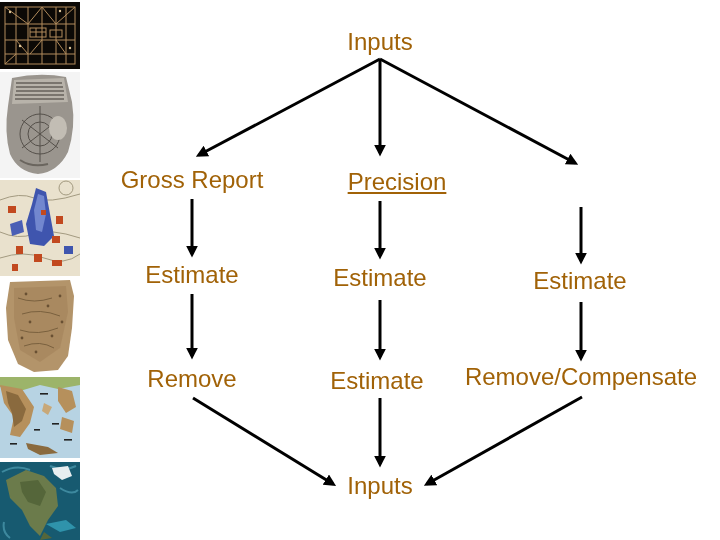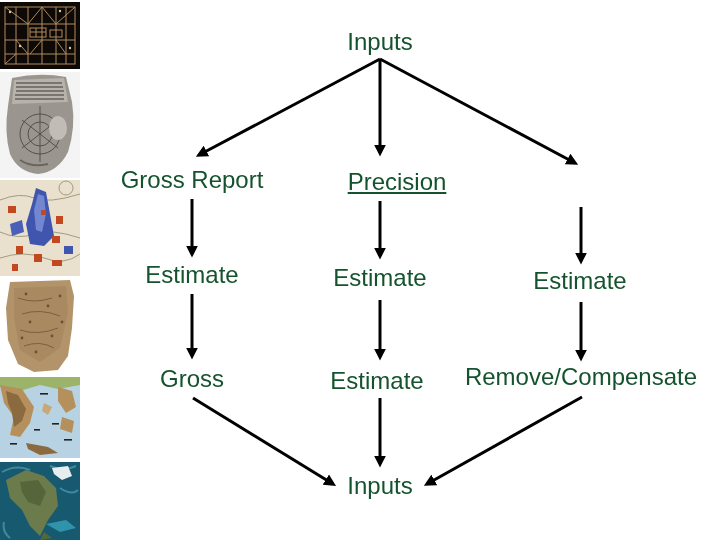--- a/index.html
+++ b/index.html
@@ -24,21 +24,21 @@
   .t6 { top: 462px; height: 78px;  }
 
   
   .diagram-svg { position: absolute; left: 0; top: 0; width: 720px; height: 540px; }
   .arrow { stroke: #000000; stroke-width: 3; fill: none; }
   .node {
     position: absolute;
     transform: translateX(-50%);
     font-size: 24px;
     line-height: 1.1;
-    color: #14532d;
+    color: #a16207;
     white-space: nowrap;
   }
 </style>
 </head>
 <body>
 
 <div class="slide">
 
   <div class="sidebar">
 
@@ -186,19 +186,19 @@
 
   <div class="node" style="left:380px; top:29px;">Inputs</div>
 
   <div class="node" style="left:192px; top:167px;">Gross Report</div>
   <div class="node" style="left:397px; top:169px;text-decoration:underline;">Precision</div>
 
   <div class="node" style="left:192px; top:262px;">Estimate</div>
   <div class="node" style="left:380px; top:265px;">Estimate</div>
   <div class="node" style="left:580px; top:268px;">Estimate</div>
 
-  <div class="node" style="left:192px; top:366px;">Gross</div>
+  <div class="node" style="left:192px; top:366px;">Remove</div>
   <div class="node" style="left:377px; top:368px;">Estimate</div>
   <div class="node" style="left:581px; top:364px;">Remove/Compensate</div>
 
   <div class="node" style="left:380px; top:473px;">Inputs</div>
 
 </div>
 
 </body></html>

